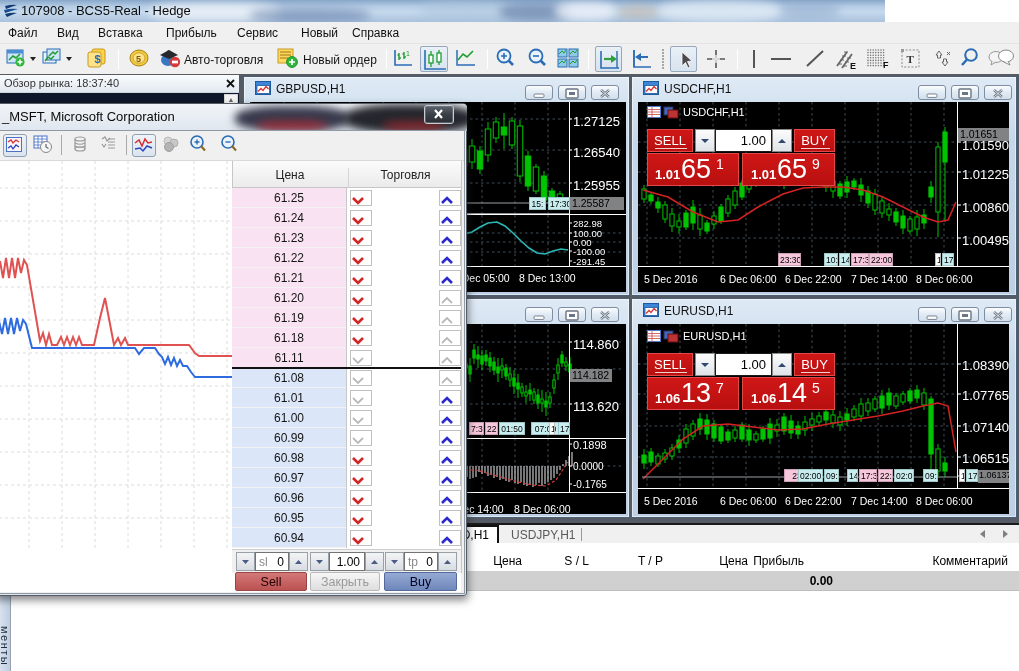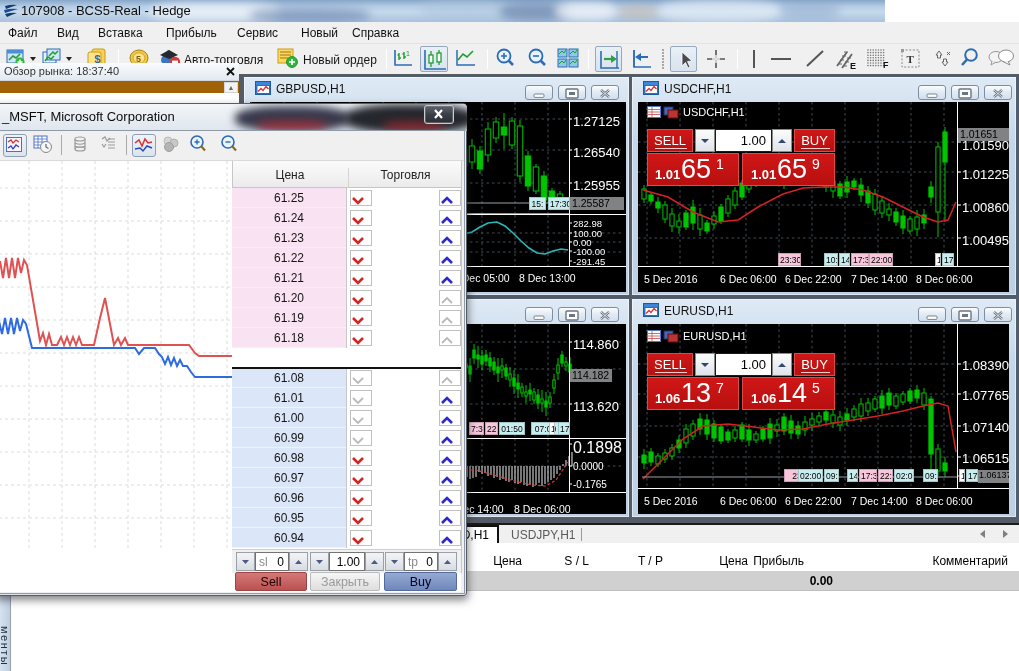--- a/index.html
+++ b/index.html
@@ -7,21 +7,21 @@
 .blob{position:absolute;filter:blur(4px);border-radius:40%}
 .apptitle{left:21px;top:3px;font-size:13px;color:#0c0c0c}
 .capbtn{position:absolute;top:0;height:15px;border:1px solid #46586e;border-top:none;border-radius:0 0 4px 4px;background:linear-gradient(#f5f9fd,#cfdcea 45%,#b4c6da 50%,#cad9e9);box-shadow:inset 0 0 0 1px rgba(255,255,255,.6)}
 .menubar{left:0;top:22px;width:1019px;height:22px;background:#f0f0f0;border-bottom:1px solid #e3e3e3}
 .menubar span{position:absolute;top:4px;font-size:12px;color:#101010}
 .toolbar{left:0;top:44px;width:1019px;height:31px;background:#f0f0f0;border-bottom:1px solid #585b60}
 .tsep{position:absolute;top:5px;width:1px;height:20px;background:#c9c9c9;border-right:1px solid #fff}
 .tbtn{position:absolute;top:3px;height:24px}
 .pressed{border:1px solid #98a8bc;border-radius:2px;background:linear-gradient(#e9f0f7,#d7e3ef)}
 .tlabel{position:absolute;top:9px;font-size:12px;color:#151515}
-.mw{left:0;top:63px;width:239px;height:30px;background:#a16207}
+.mw{left:0;top:75px;width:239px;height:30px;background:#0f172a}
 .mwhead{position:absolute;left:0;top:0;width:239px;height:18px;background:linear-gradient(#fafcfe,#e2e9f0);border-bottom:1px solid #d0d6dd;font-size:11px;color:#333;padding:2px 0 0 4px}
 .mdi{left:239px;top:75px;width:780px;height:450px;background:#555b64}
 .cw{position:absolute;border:1px solid #4e5f73;background:linear-gradient(#dfeaf5,#c5d7ea 30%,#bdd0e5);box-shadow:inset 0 0 0 1px rgba(255,255,255,.5)}
 .client{position:absolute;background:#000;overflow:hidden}
 .cwt{position:absolute;left:32px;top:5px;font-size:12px;color:#111}
 .cb{position:absolute;top:8px;width:28px;height:15px;border:1px solid #7e8da2;border-radius:3px;background:linear-gradient(#fbfdfe,#e3ecf5 45%,#d2dfec);}
 .pl{position:absolute;color:#fff;font-size:13px;white-space:nowrap}
 .plbox{position:absolute;background:#808284;color:#000;font-size:10.5px;padding:0 2px;white-space:nowrap}
 .tl{position:absolute;color:#fff;font-size:10.5px;white-space:nowrap}
 .flag{position:absolute;height:13px;font-size:8.5px;line-height:12px;color:#000;padding:0 1px;white-space:nowrap;overflow:hidden;text-align:center}
@@ -837,21 +837,21 @@
         <line x1="319" y1="18" x2="322" y2="18" stroke="#fff" stroke-width="1"></line>
         <line x1="319" y1="51" x2="322" y2="51" stroke="#fff" stroke-width="1"></line>
         <line x1="319" y1="80" x2="322" y2="80" stroke="#fff" stroke-width="1"></line>
         <line x1="319" y1="120" x2="322" y2="120" stroke="#fff" stroke-width="1"></line>
         <line x1="319" y1="142" x2="322" y2="142" stroke="#fff" stroke-width="1"></line>
         <line x1="319" y1="160" x2="322" y2="160" stroke="#fff" stroke-width="1"></line>
       </svg>
 <div class="pl" style="left:323px;top:13px">114.860</div>
 <div class="plbox" style="left:320px;top:45px;width:42px;height:13px">114.182</div>
 <div class="pl" style="left:323px;top:75px">113.620</div>
-<div class="pl" style="left:323px;top:115px;font-size:16px">0.1898</div>
+<div class="pl" style="left:323px;top:115px;font-size:11px">0.1898</div>
 <div class="pl" style="left:323px;top:137px;font-size:10px">0.0000</div>
 <div class="pl" style="left:323px;top:155px;font-size:10px">-0.1765</div>
 <div class="flag fp" style="left:219px;top:98px;width:15px">7:3</div>
       <div class="flag fp" style="left:235px;top:98px;width:13px">22</div>
       <div class="flag fc" style="left:249px;top:98px;width:26px">01:50</div>
       <div class="flag fc" style="left:281px;top:98px;width:29px">07:00</div>
       <div class="flag fw" style="left:299px;top:98px;width:6px">1</div>
       <div class="flag fc" style="left:308px;top:98px;width:12px">17</div>
 <div class="tl" style="left:197px;top:179px">7 Dec 14:00</div>
       <div class="tl" style="left:264px;top:179px">8 Dec 06:00</div>
@@ -1233,20 +1233,31 @@
       <div class="abs rowpink" style="left:0;top:0;width:114px;height:20px;border-bottom:1px solid #f2f2f2"></div>
       <div class="price">61.18</div>
       <div class="ladcell" style="top:0"></div>
       <div class="lbtn" style="left:118px"><svg width="14" height="9">
           <path d="M2 2 L7 7 L12 2" stroke="#d42525" stroke-width="2.6" fill="none"></path>
         </svg></div>
       <div class="lbtn" style="left:207px"><svg width="14" height="9">
           <path d="M2 7 L7 2 L12 7" stroke="#b9b9b9" stroke-width="1.8" fill="none"></path>
         </svg></div>
     </div>
+<div class="domrow" style="left:237px;top:244px">
+      <div class="abs rowpink" style="left:0;top:0;width:114px;height:20px;border-bottom:1px solid #f2f2f2"></div>
+      <div class="price">61.11</div>
+      <div class="ladcell" style="top:0"></div>
+      <div class="lbtn" style="left:118px"><svg width="14" height="9">
+          <path d="M2 2 L7 7 L12 2" stroke="#b9b9b9" stroke-width="1.8" fill="none"></path>
+        </svg></div>
+      <div class="lbtn" style="left:207px"><svg width="14" height="9">
+          <path d="M2 7 L7 2 L12 7" stroke="#b9b9b9" stroke-width="1.8" fill="none"></path>
+        </svg></div>
+    </div>
 <div class="domrow" style="left:237px;top:264px">
       <div class="abs rowblue" style="left:0;top:0;width:114px;height:20px;border-bottom:1px solid #f2f2f2"></div>
       <div class="price">61.08</div>
       <div class="ladcell" style="top:0"></div>
       <div class="lbtn" style="left:118px"><svg width="14" height="9">
           <path d="M2 2 L7 7 L12 2" stroke="#b9b9b9" stroke-width="1.8" fill="none"></path>
         </svg></div>
       <div class="lbtn" style="left:207px"><svg width="14" height="9">
           <path d="M2 7 L7 2 L12 7" stroke="#b9b9b9" stroke-width="1.8" fill="none"></path>
         </svg></div>

